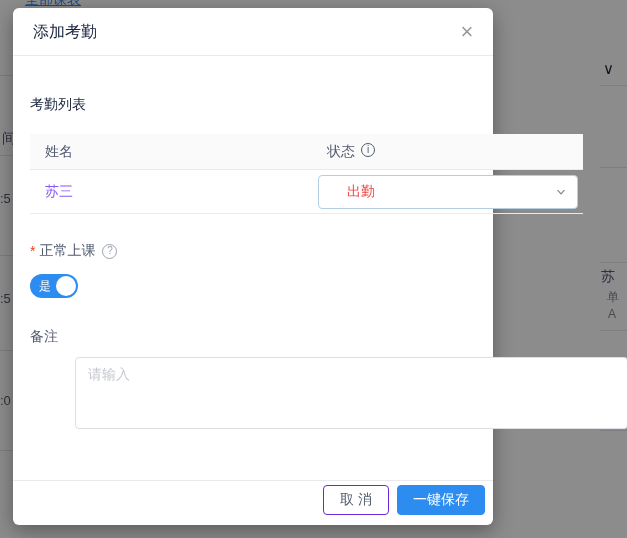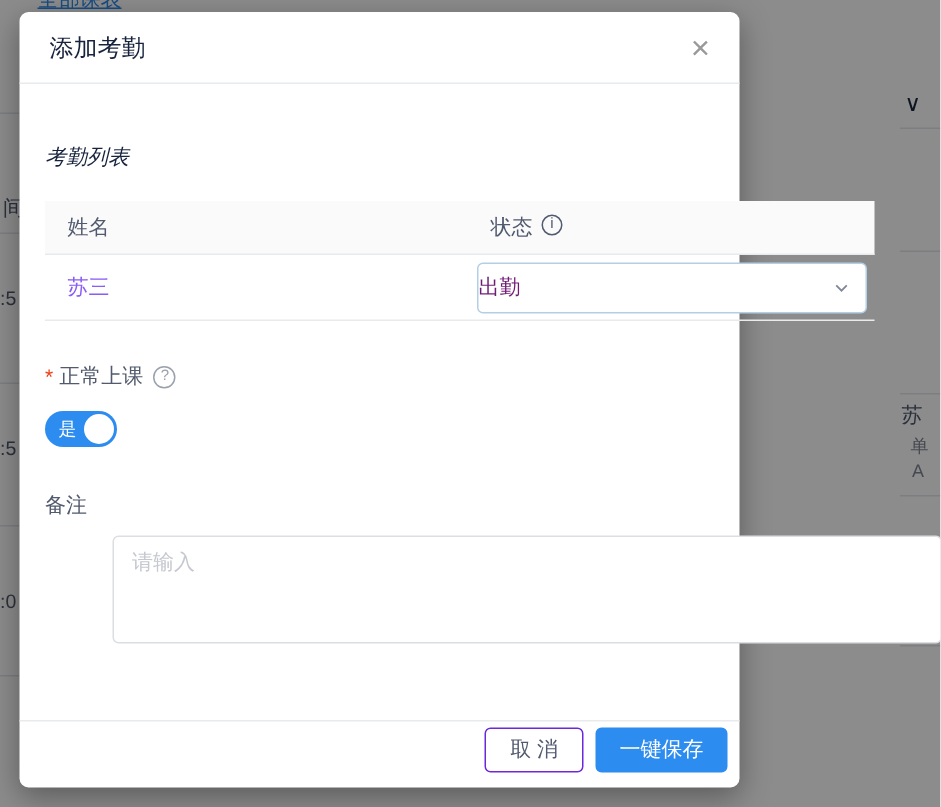--- a/index.html
+++ b/index.html
@@ -35,21 +35,21 @@
   }
   .modal-title { font-size: 16px; color: #17233d; font-weight: 500; }
   .modal-close {
     position: absolute; top: 12px; right: 14px; width: 24px; height: 24px;
     line-height: 22px; text-align: center; font-size: 22px; color: #999;
     cursor: pointer; background: none; border: none;
     font-family: "Liberation Sans", sans-serif;
   }
 
   .modal-body { padding: 40px 17px 0 17px; }
-  .section-title { color: #17233d; font-weight: 500; font-size: 14px; font-style: italic; }
+  .section-title { color: #17233d; font-weight: 500; font-size: 14px; }
 
   
   .att-table { margin-top: 20px; width: 553px; }
   .att-thead {
     display: flex; height: 36px; align-items: center;
     background: #fafafa; color: #515a6e;
     border-bottom: 1px solid #e8eaec;
   }
   .th-name { width: 283px; padding-left: 15px; position: relative; }
   .th-status { flex: 1; padding-left: 14px; position: relative; display: flex; }
@@ -65,21 +65,21 @@
   }
   .att-row {
     display: flex; height: 44px; align-items: center;
     border-bottom: 1px solid #e8eaec;
   }
   .td-name { width: 283px; padding-left: 15px; color: #8b5cf6; }
   .td-status { flex: 1; padding: 0 5px; }
   .select-box {
     height: 34px; border: 1px solid #b2cfe6; border-radius: 4px;
     display: flex; align-items: center; justify-content: space-between;
-    padding: 0 10px 0 0; background: #fff; cursor: pointer; color: #701a75;
+    padding: 0 10px 0 28px; background: #fff; cursor: pointer; color: #ef4444;
   }
 
   
   .field-label-row { margin-top: 28px; display: flex; align-items: center; }
   .required-mark { color: #ed4014; margin-right: 4px; font-size: 14px; }
   .help-icon {
     display: inline-flex; align-items: center; justify-content: center;
     width: 15px; height: 15px; border-radius: 50%;
     border: 1px solid #9aa1ad; color: #9aa1ad; font-size: 10px; line-height: 1;
     margin-left: 7px;

